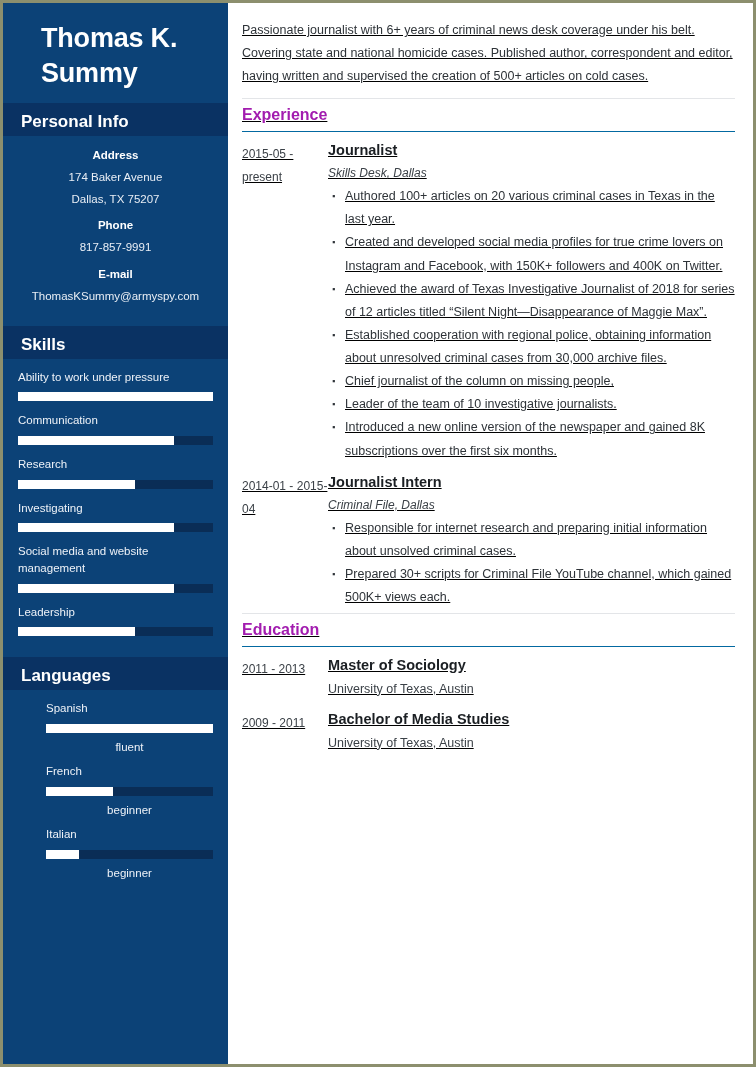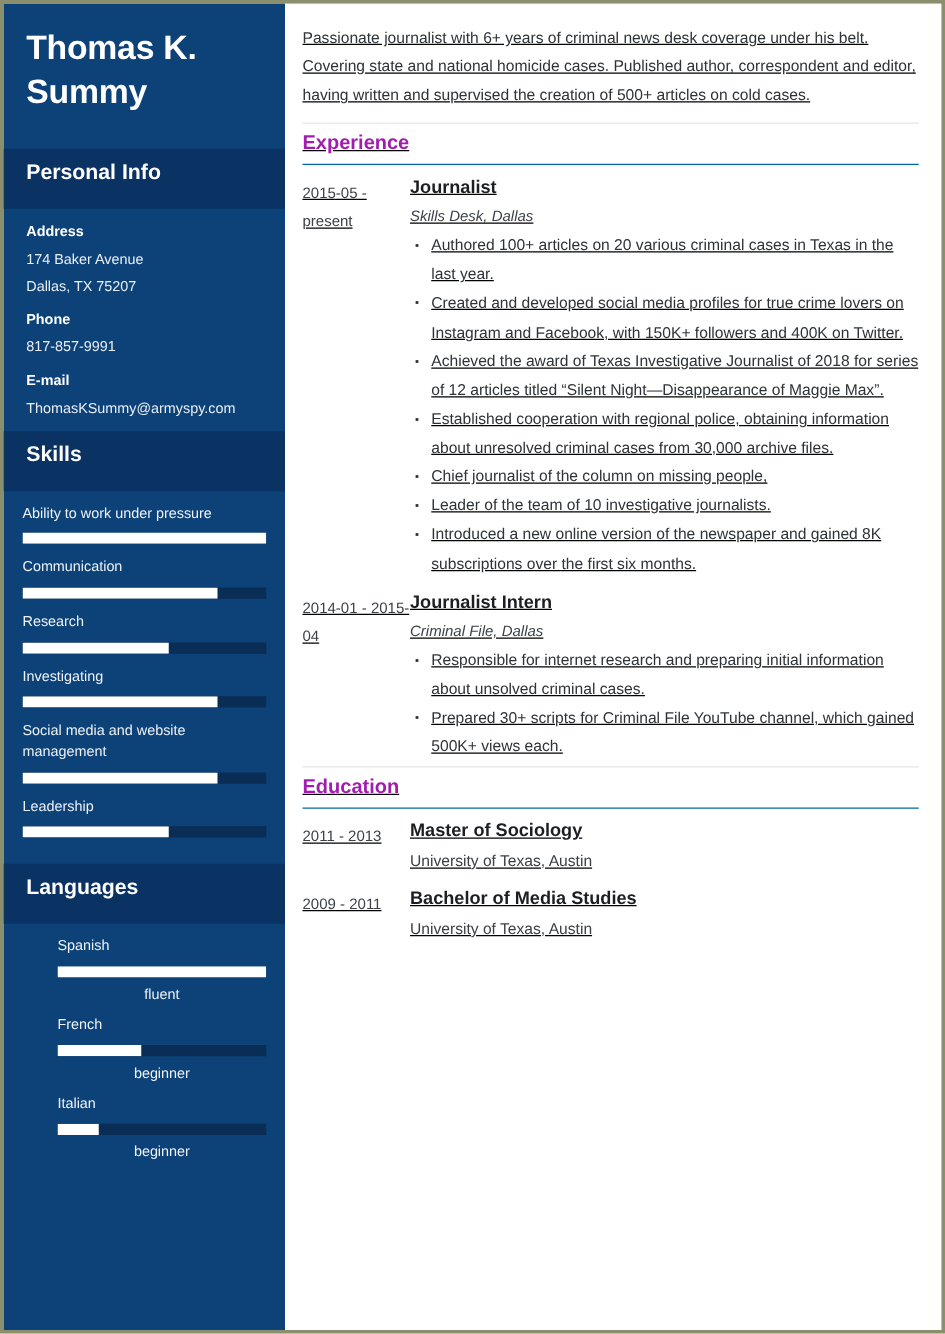--- a/index.html
+++ b/index.html
@@ -22,43 +22,45 @@
   
   .sidebar{
     width:225px;
     flex:0 0 225px;
     background:#0c4277;
     color:#ffffff;
     box-sizing:border-box;
     position:relative;
   }
   .name-block{
-    padding:18px 18px 28px 18px;
+    padding:18px 18px 12px 18px;
+    margin-left:20px;
   }
   .name-block h1{
     margin:0;
     font-size:27px;
     line-height:1.30;
     font-weight:bold;
     letter-spacing:-0.2px;
     color:#ffffff;
   }
   .band{
     background:#0a3263;
-    padding:9px 18px 19px 18px;
+    padding:9px 18px 4px 18px;
   }
   .band h2{
     margin:0;
     font-size:17px;
     font-weight:bold;
     color:#ffffff;
     letter-spacing:0px;
   }
   .sb-body{
-    padding:12px 18px 4px 18px;
+    padding:12px 18px 16px 18px;
+    text-align:center;
   }
   .field-label{
     font-size:11.5px;
     font-weight:bold;
     color:#ffffff;
     margin:0 0 6px 0;
     line-height:1.3;
   }
   .field-value{
     font-size:11.5px;

